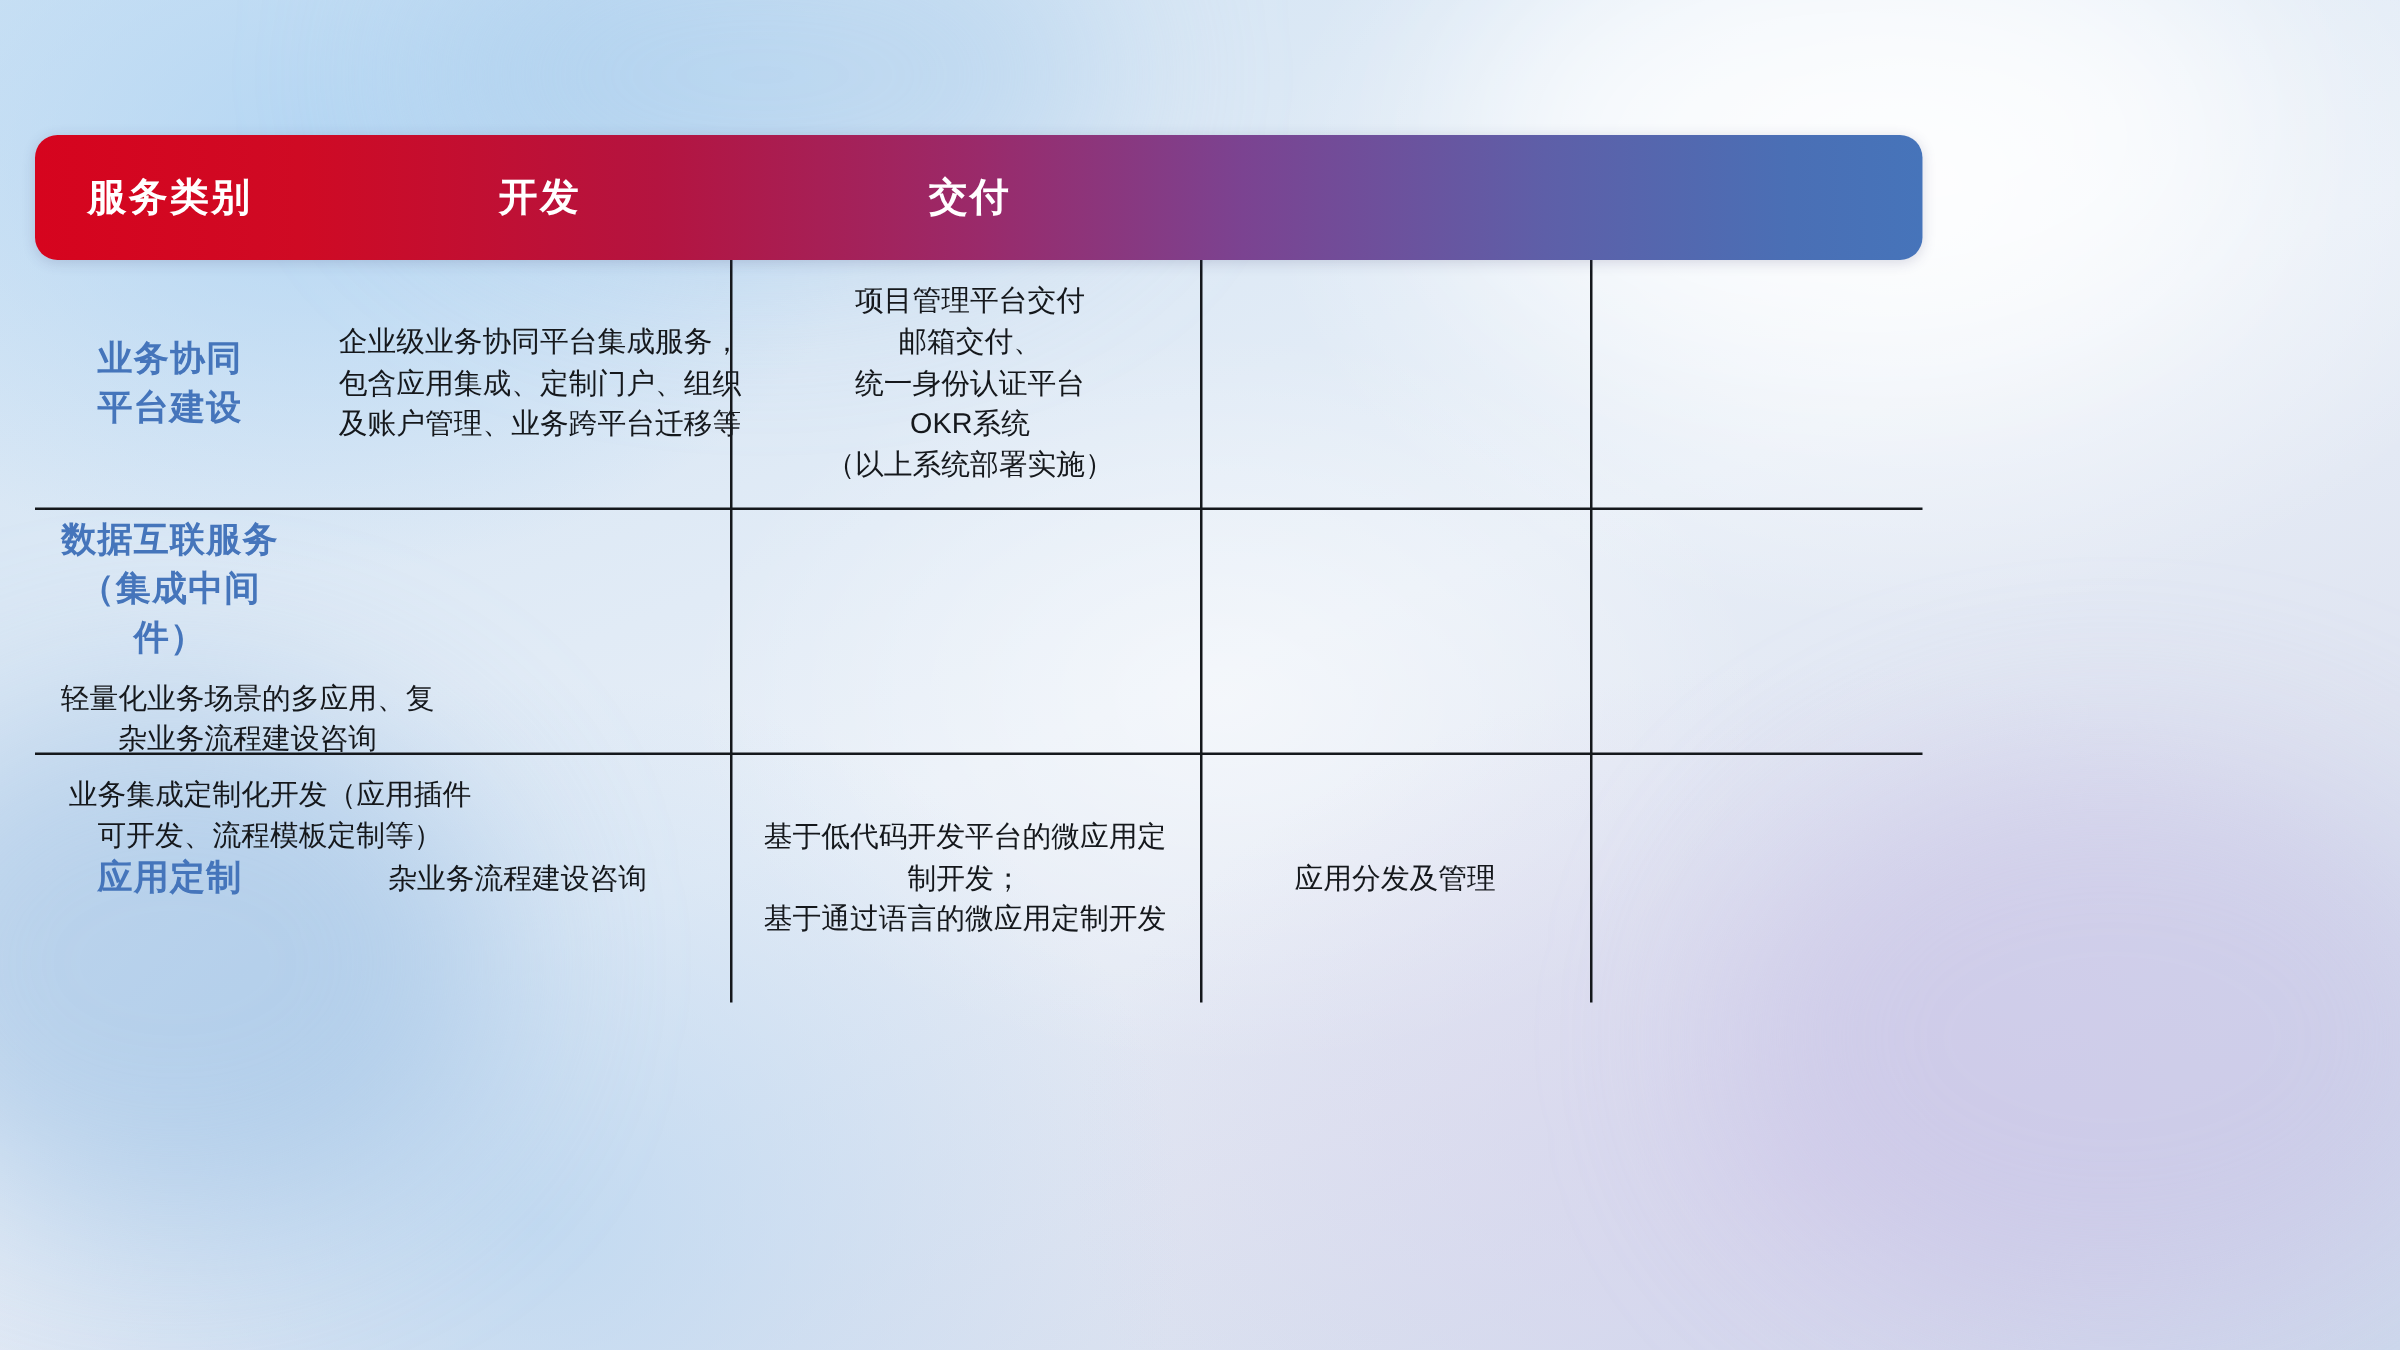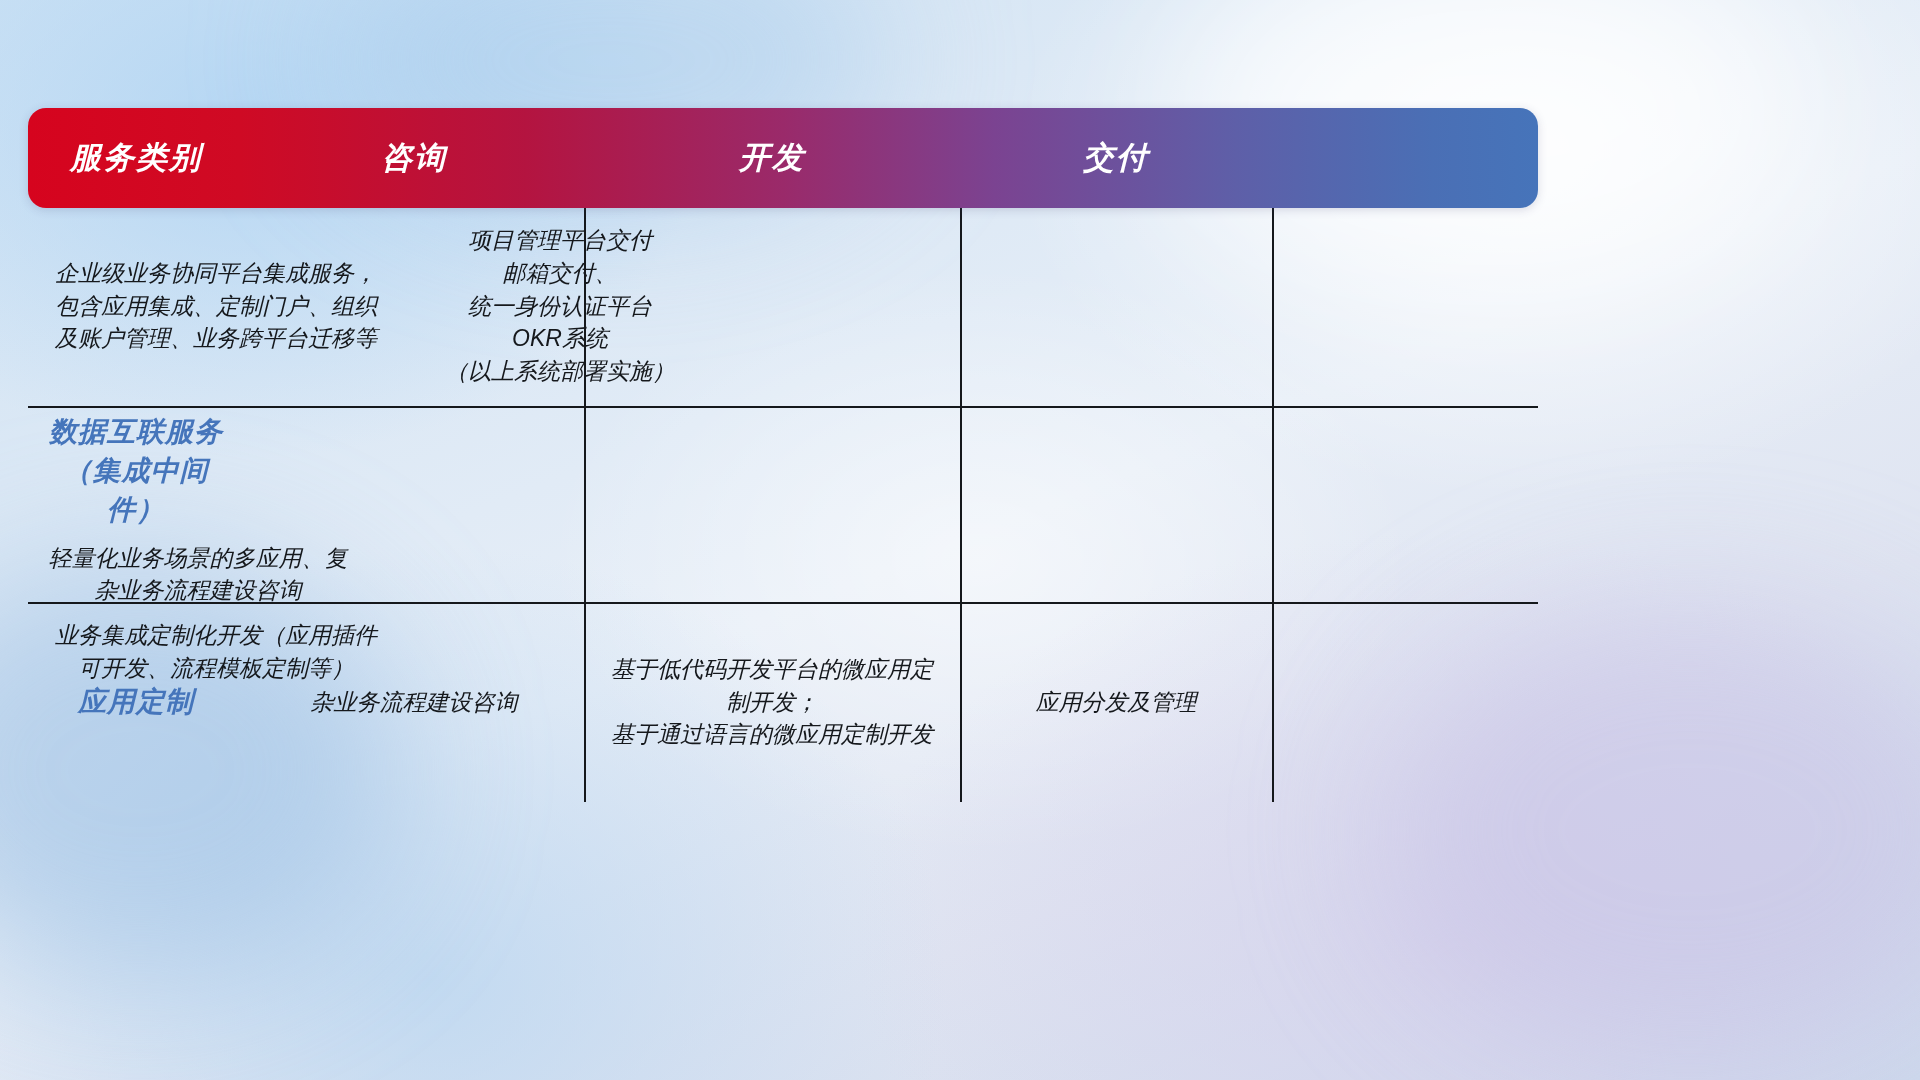--- a/index.html
+++ b/index.html
@@ -20,21 +20,21 @@
   }
   
   .blob{position:absolute;border-radius:50%;filter:blur(70px);pointer-events:none;}
   .b1{left:-120px;top:560px;width:520px;height:420px;background:rgba(146,186,226,.50);}
   .b2{left:1380px;top:600px;width:620px;height:460px;background:rgba(196,190,228,.48);}
   .b3{left:1180px;top:-60px;width:620px;height:340px;background:rgba(255,255,255,.60);}
   .b4{left:330px;top:-90px;width:560px;height:300px;background:rgba(160,200,236,.45);}
 
   
   #table-wrap{
-    position:absolute;left:28px;top:108px;width:1510px;font-style:italic;
+    position:absolute;left:28px;top:108px;width:1510px;
   }
   .head-row{
     display:flex;align-items:center;
     height:100px;
     border-radius:18px;
     background:linear-gradient(90deg,
         #d6041e 0%,
         #cf0a24 14%,
         #b41440 33%,
         #9a2a6a 50%,
@@ -88,28 +88,29 @@
 <div id="stage">
   <div class="blob b3"></div>
   <div class="blob b4"></div>
   <div class="blob b1"></div>
   <div class="blob b2"></div>
 
   <div id="table-wrap">
 
     <div class="head-row">
       <div class="head-cell c0">服务类别</div>
-      <div class="head-cell c1">咨询</div>
       <div class="head-cell c2">开发</div>
       <div class="head-cell c3">交付</div>
     </div>
 
     <div class="body-wrap">
 
       <div class="row r0">
+        <div class="cell label c0 pre">业务协同
+平台建设</div>
         <div class="cell c2 pre">企业级业务协同平台集成服务，
 包含应用集成、定制门户、组织
 及账户管理、业务跨平台迁移等</div>
         <div class="cell c3 pre">项目管理平台交付
 邮箱交付、
 统一身份认证平台
 OKR系统
 （以上系统部署实施）</div>
       </div>
 

